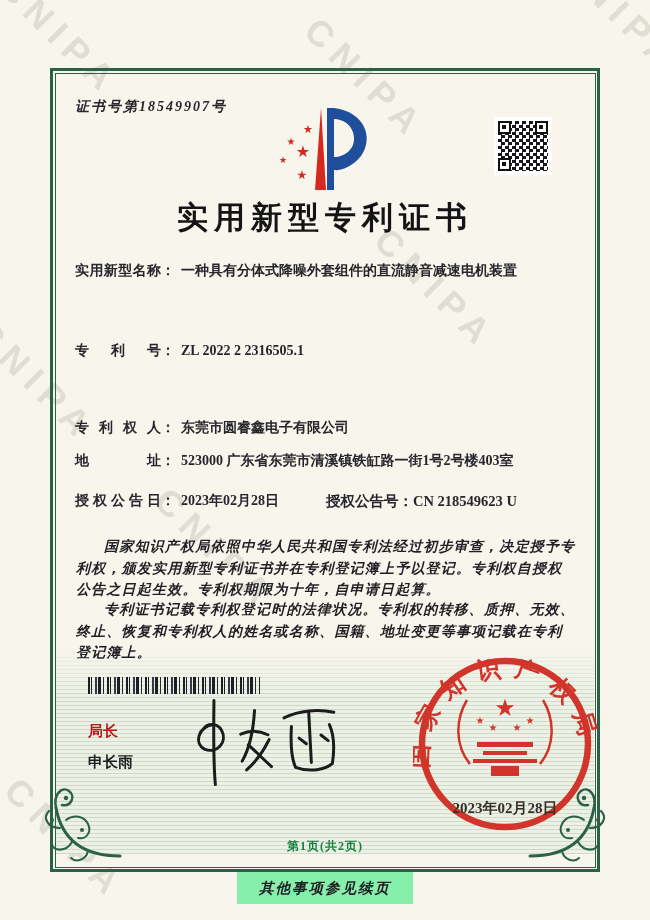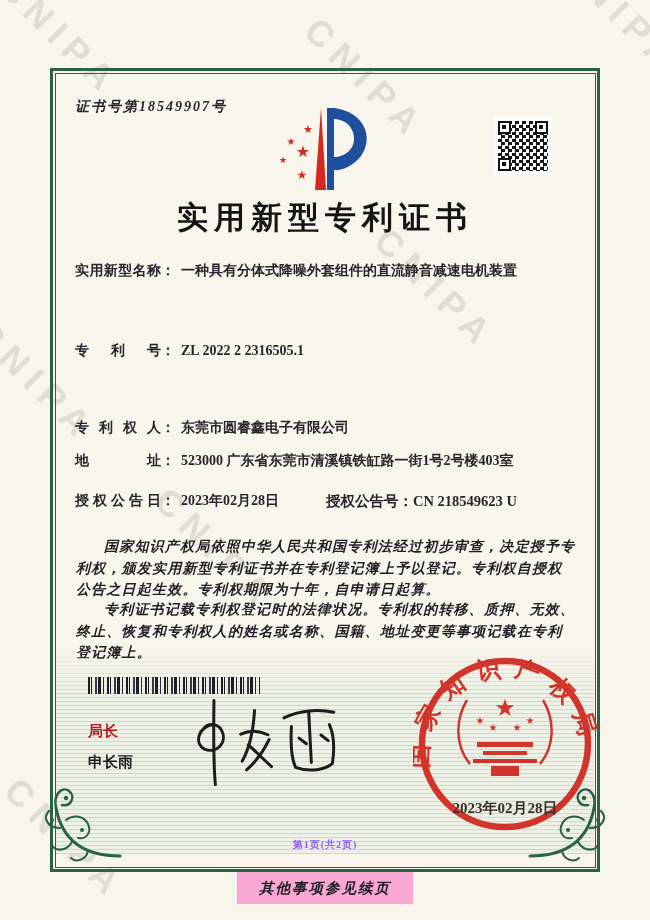--- a/index.html
+++ b/index.html
@@ -83,24 +83,24 @@
     font-family:"Liberation Sans","DejaVu Sans",sans-serif;color:#1d1d1d;}
   .sig-script{position:absolute;left:178px;top:688px;width:170px;height:100px;transform:rotate(-3deg);}
   
   .seal{position:absolute;left:413px;top:652px;width:185px;height:185px;opacity:.93;}
   
   .flourish{position:absolute;width:88px;height:88px;z-index:4;}
   .flourish.bl{left:36px;top:776px;}
   .flourish.br{left:526px;top:776px;transform:scaleX(-1);}
   
   .page-info{position:absolute;left:0;top:838px;width:650px;text-align:center;
-    font-size:10px;font-weight:600;color:#8b5cf6;letter-spacing:1px;}
+    font-size:12px;font-weight:600;color:#15803d;letter-spacing:1px;}
   .note-box{
     position:absolute;left:237px;top:872px;width:176px;height:32px;
-    background:#f9a8d4;display:flex;align-items:center;justify-content:center;
+    background:#86efac;display:flex;align-items:center;justify-content:center;
   }
   .note{font-size:14.5px;font-style:italic;font-weight:600;letter-spacing:2px;color:#1f1f24;}
 </style>
 </head>
 <body>
 
 <div class="wm" style="left:-18px;top:14px;">CNIPA</div>
 <div class="wm" style="left:288px;top:58px;">CNIPA</div>
 <div class="wm" style="left:543px;top:-8px;">CNIPA</div>
 <div class="wm" style="left:-42px;top:360px;">CNIPA</div>

